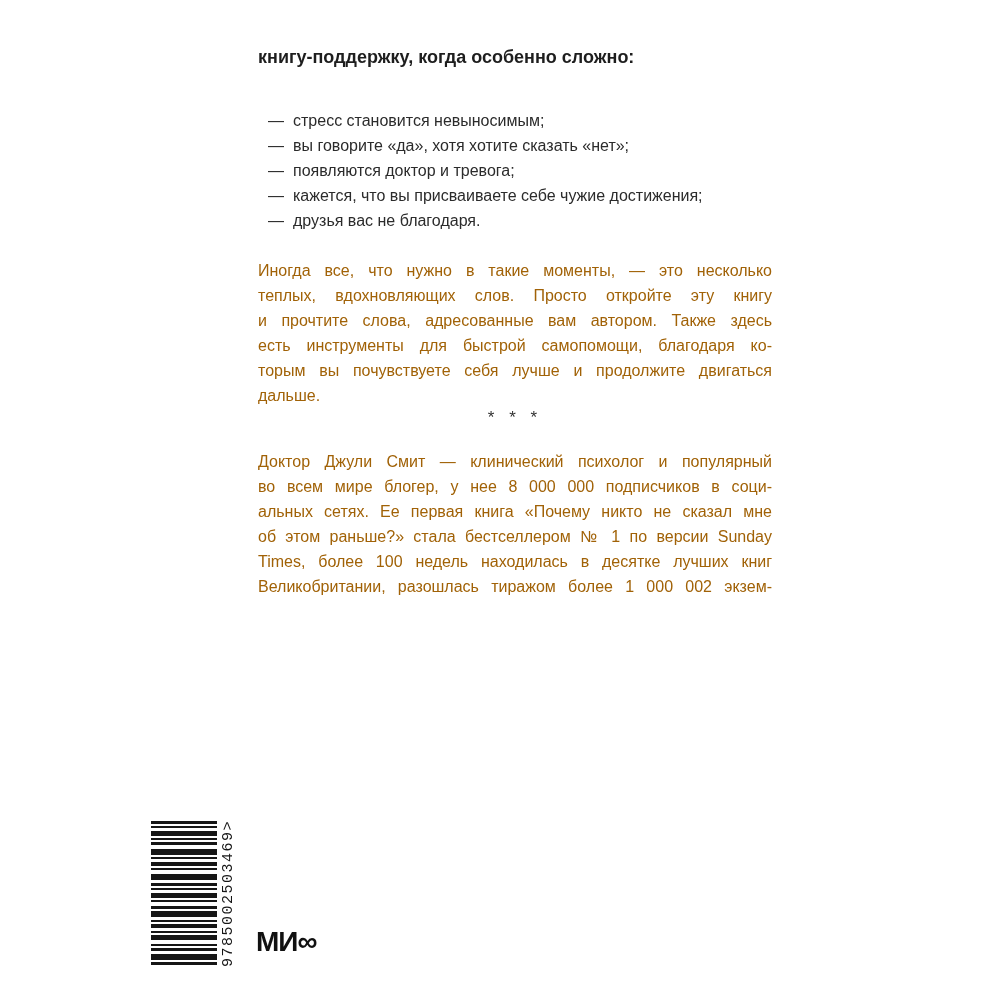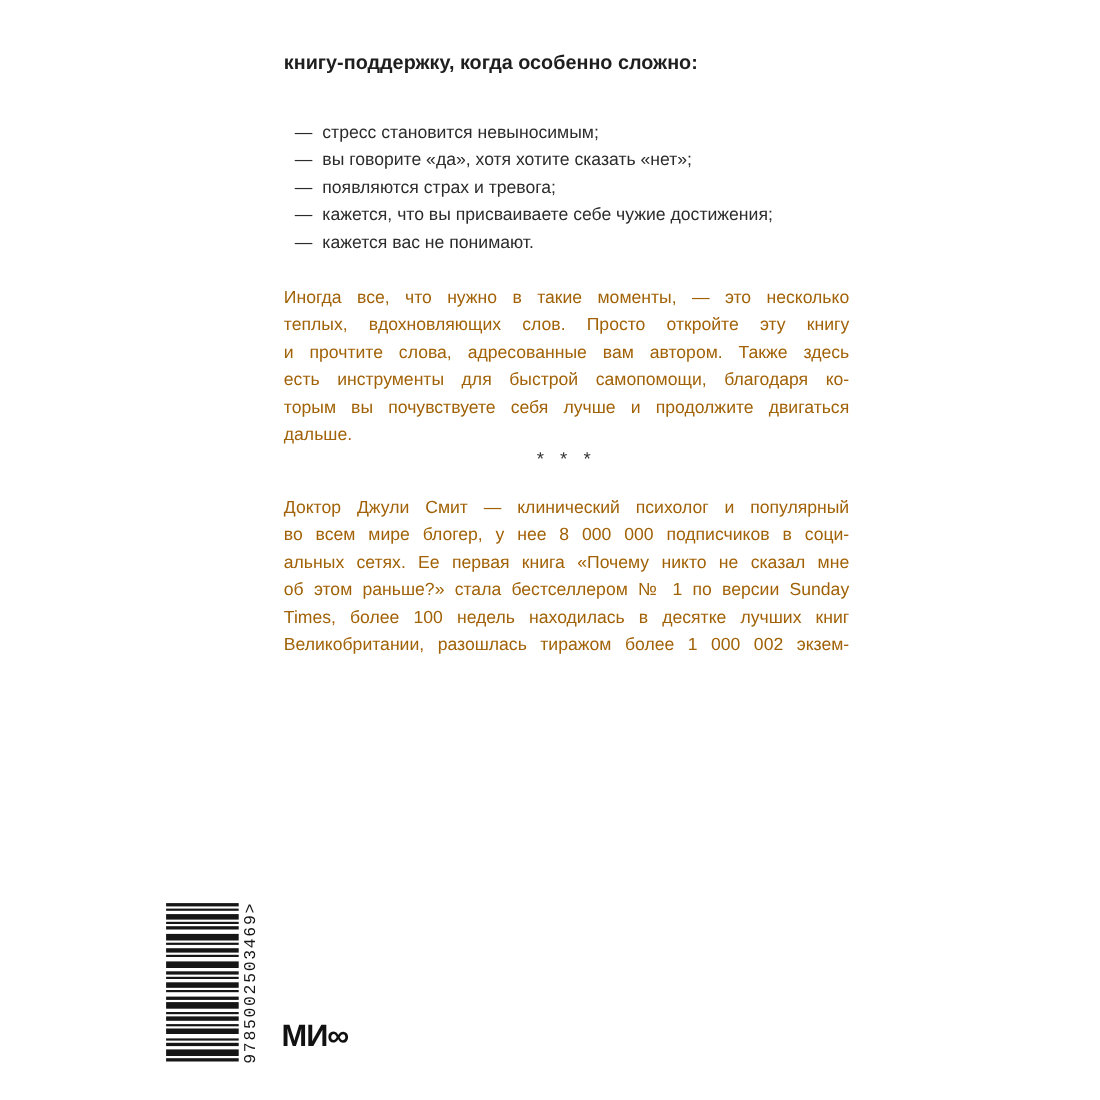--- a/index.html
+++ b/index.html
@@ -123,29 +123,29 @@
     <div class="li-row">
       <span class="li-dash">—</span>
       <span>стресс становится невыносимым;</span>
     </div>
     <div class="li-row">
       <span class="li-dash">—</span>
       <span>вы говорите «да», хотя хотите сказать «нет»;</span>
     </div>
     <div class="li-row">
       <span class="li-dash">—</span>
-      <span>появляются страх и тревога;</span>
+      <span>появляются доктор и тревога;</span>
     </div>
     <div class="li-row">
       <span class="li-dash">—</span>
       <span>кажется, что вы присваиваете себе чужие достижения;</span>
     </div>
     <div class="li-row">
       <span class="li-dash">—</span>
-      <span>кажется вас не понимают.</span>
+      <span>друзья вас не благодаря.</span>
     </div>
   </div>
 
   <div class="para para1">
     <div class="pline">Иногда все, что нужно в такие моменты, — это несколько</div>
     <div class="pline">теплых, вдохновляющих слов. Просто откройте эту книгу</div>
     <div class="pline">и прочтите слова, адресованные вам автором. Также здесь</div>
     <div class="pline">есть инструменты для быстрой самопомощи, благодаря ко-</div>
     <div class="pline">торым вы почувствуете себя лучше и продолжите двигаться</div>
     <div class="pline last">дальше.</div>

